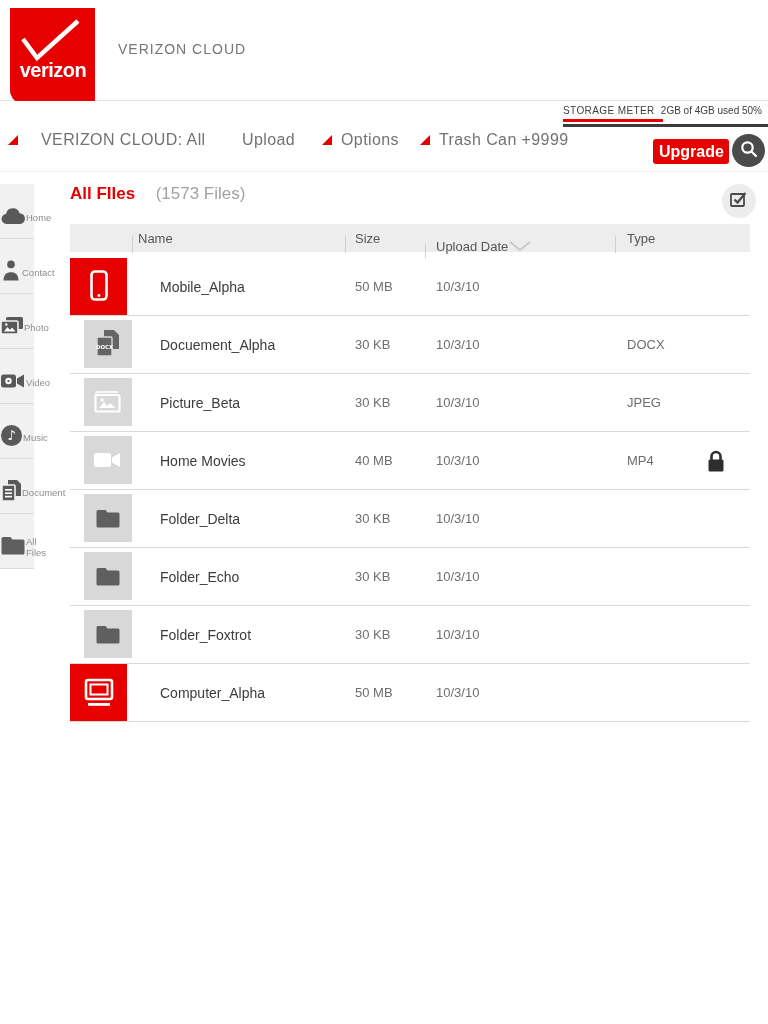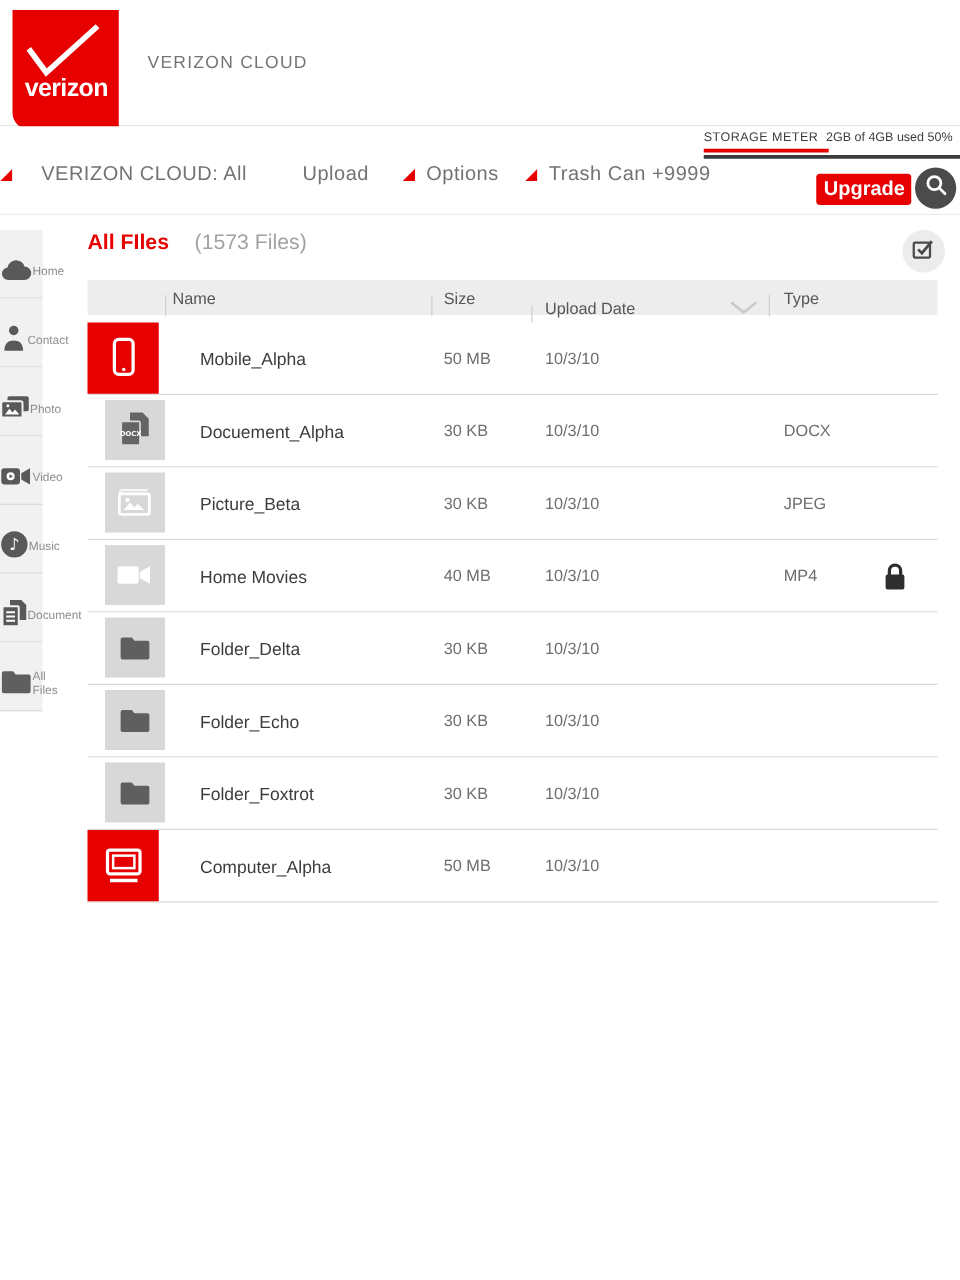--- a/index.html
+++ b/index.html
@@ -47,21 +47,21 @@
           margin-bottom:6px;}
   .c-icon{width:62px;flex:none;align-self:stretch;position:relative;}
   .c-name{flex:1;position:relative;}
   .c-size{width:80px;flex:none;box-sizing:border-box;padding-left:10px;position:relative;}
   .c-date{width:190px;flex:none;box-sizing:border-box;padding-left:11px;position:relative;}
   .c-type{width:135px;flex:none;box-sizing:border-box;padding-left:12px;position:relative;}
   .t-head .c-name{padding-left:6px;cursor:pointer;}
   .t-head .c-size,.t-head .c-date,.t-head .c-type{cursor:pointer;}
   .t-head .c-name::before,.t-head .c-size::before,.t-head .c-date::before,.t-head .c-type::before{
      content:"";position:absolute;left:0;top:5px;height:17px;border-left:1px solid #d0d0d0;}
-  .t-head .c-date{display:flex;justify-content:space-between;align-items:center;padding-right:8px;margin-top:16px;}
+  .t-head .c-date{display:flex;align-items:center;padding-right:8px;margin-top:16px;}
 
   .t-row{position:relative;display:flex;height:57px;border-bottom:1px solid #d9d9d9;align-items:center;
          background:#fff;cursor:pointer;}
   .box-red{position:absolute;left:0;top:0;width:57px;height:57px;background:#e60000;
            display:flex;align-items:center;justify-content:center;}
   .box-gray{position:absolute;left:14px;top:4px;width:48px;height:48px;background:#d8d8d8;
             display:flex;align-items:center;justify-content:center;}
   .t-row .c-name{padding-left:28px;font-size:14px;color:#3c3c3c;}
   .t-row .c-size,.t-row .c-date,.t-row .c-type{font-size:13px;color:#6e6e6e;}
   .lock{position:absolute;right:24px;top:50%;transform:translateY(-50%);display:flex;}
@@ -82,21 +82,21 @@
   </header>
 
   <div class="navbar">
     <div class="storage">
       <span class="sm-label">STORAGE METER</span>
       <span class="sm-usage">2GB of 4GB used 50%</span>
       <div class="sm-bar-red"></div>
       <div class="sm-bar-dark"></div>
     </div>
 
-    <div class="nav-item" style="left:0;gap:23px;">
+    <div class="nav-item" style="left:8px;gap:23px;">
       <span class="tri"></span>
       <span>VERIZON CLOUD: All</span>
     </div>
     <div class="nav-item" style="left:242px;">
       <span>Upload</span>
     </div>
     <div class="nav-item" style="left:322px;">
       <span class="tri"></span>
       <span>Options</span>
     </div>

